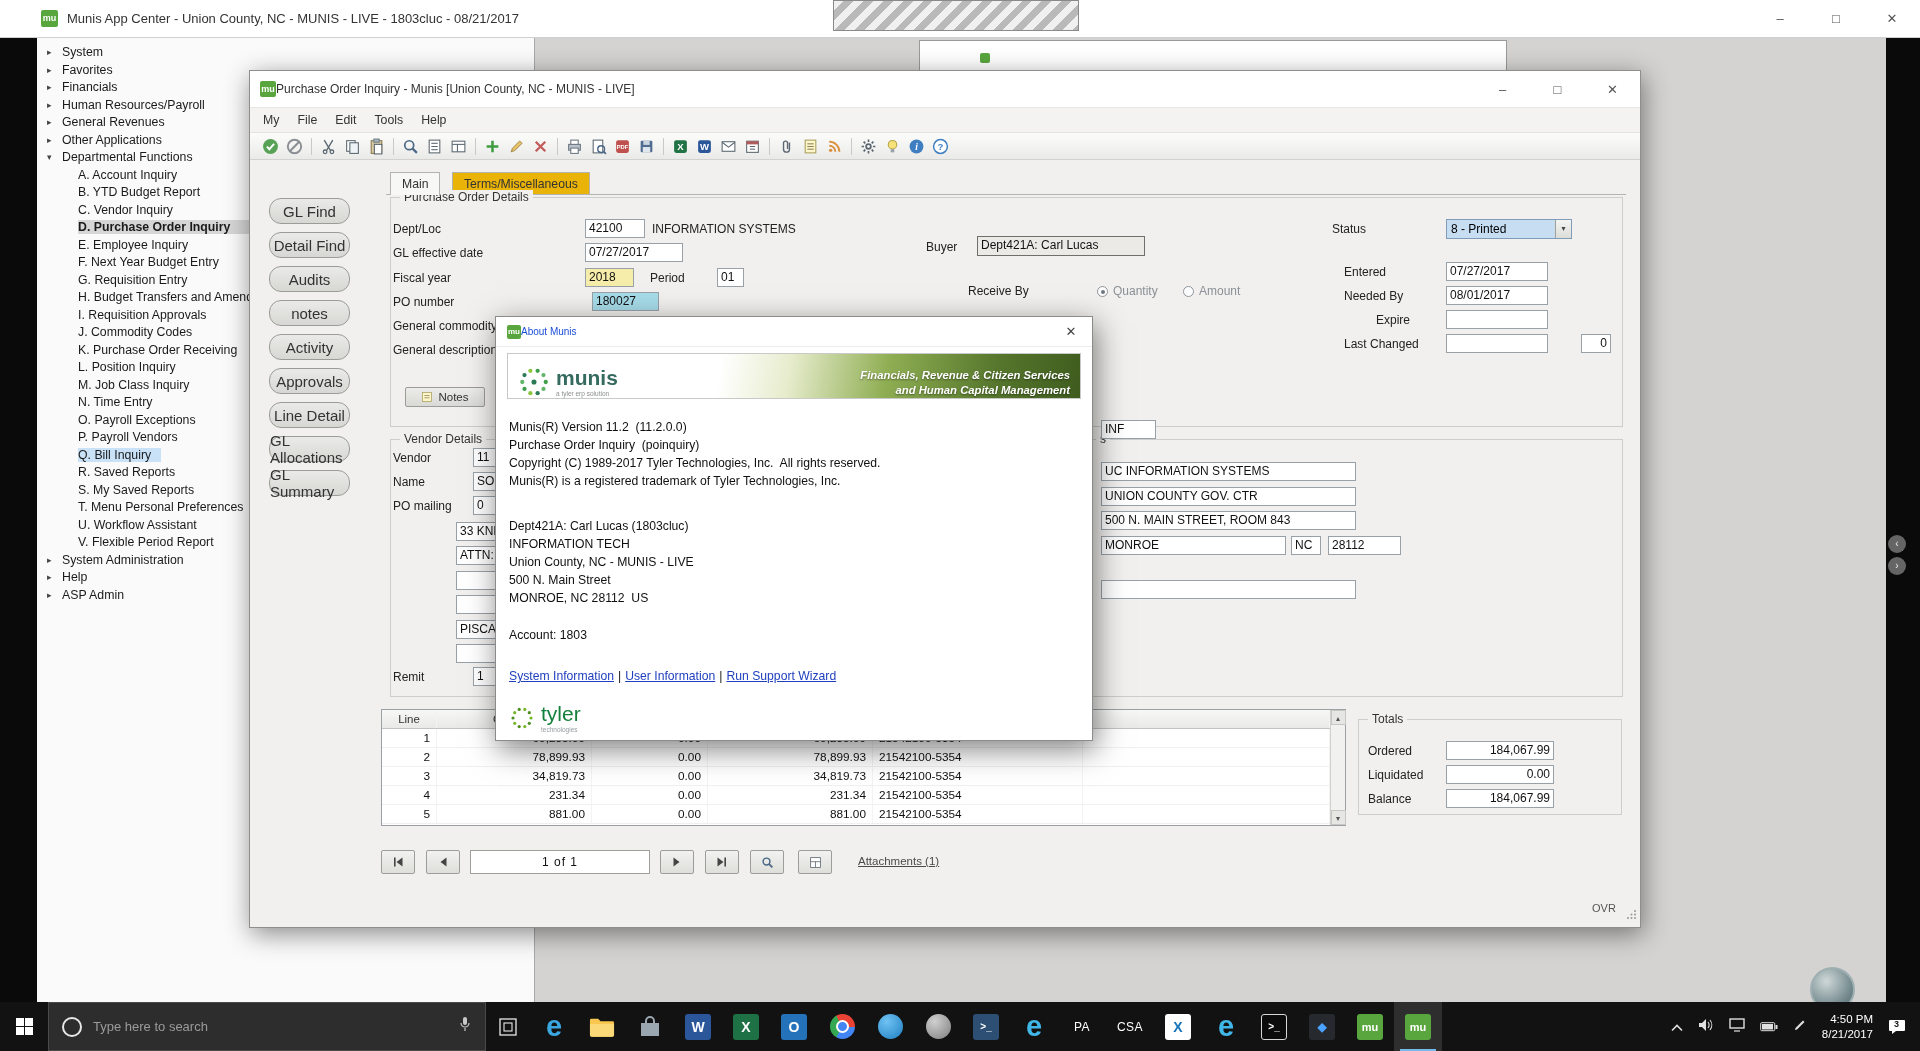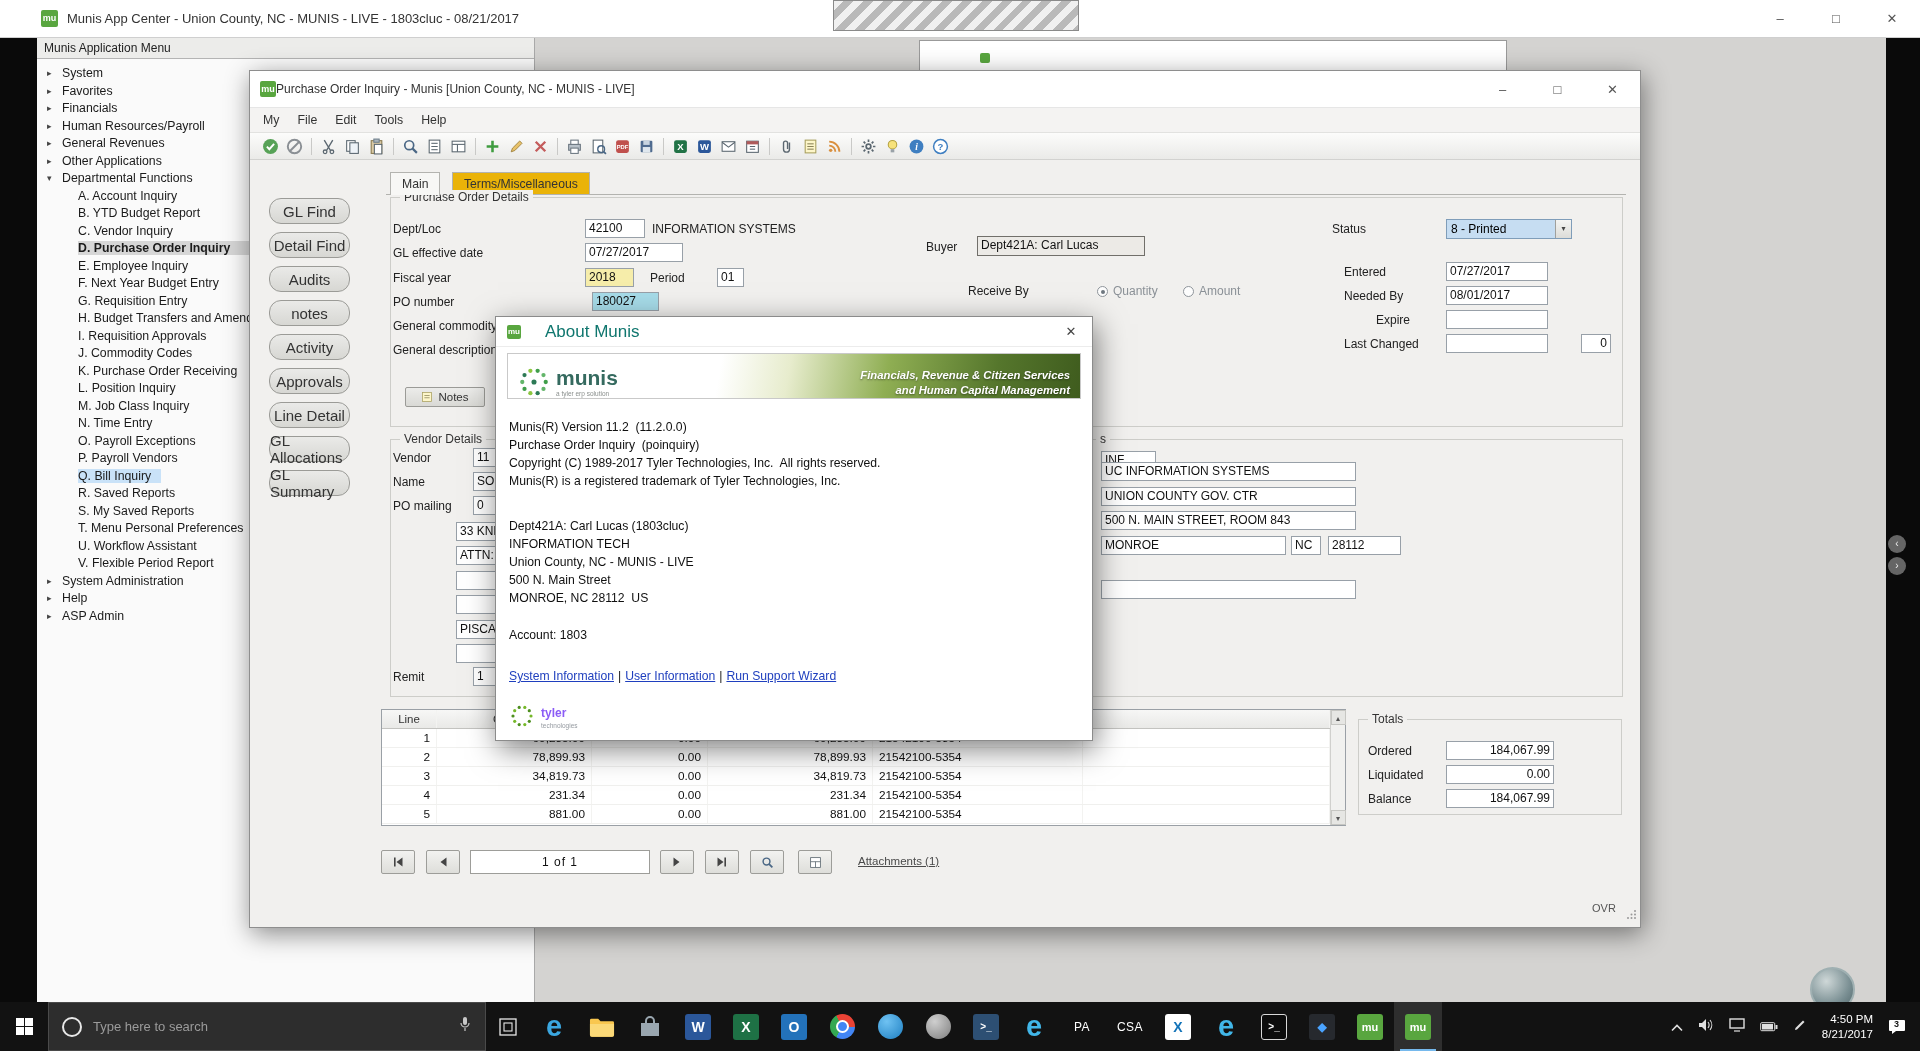--- a/index.html
+++ b/index.html
@@ -72,34 +72,34 @@
 
 .nbtn{position:absolute;top:779px;width:34px;height:24px;background:linear-gradient(#f2f2f0,#dededa);border:1px solid #9d9d99;border-radius:2px;display:flex;align-items:center;justify-content:center}
 #ncounter{position:absolute;left:220px;top:779px;width:180px;height:24px;background:#fff;border:1px solid #9d9d99;font-size:12px;letter-spacing:1px;display:flex;align-items:center;justify-content:center;color:#111}
 #attach-link{position:absolute;left:608px;top:784px;font-size:11.5px;color:#4a4a4a;text-decoration:underline}
 #ovr{position:absolute;left:1342px;top:831px;font-size:11px;color:#555}
 #grip{position:absolute;right:3px;bottom:3px}
 
 #about{left:495px;top:316px;width:598px;height:425px;background:#fff;border:1px solid #8b8b8b;box-shadow:3px 8px 28px rgba(0,0,0,.5);z-index:20}
 #ab-title{height:30px;display:flex;align-items:center;border-bottom:1px solid #ececec}
 #ab-title .mu-ico{margin-left:11px;width:14px;height:14px;line-height:14px;font-size:8px}
-#ab-title .t{font-size:17px;color:#0f766e;margin-left:24px}
+#ab-title .t{font-size:10px;color:#1d4ed8;margin-left:0}
 #ab-close{margin-left:auto;width:30px;height:20px;display:flex;align-items:center;justify-content:center;color:#444;font-size:13px;margin-right:6px}
 #ab-banner{position:absolute;left:11px;top:36px;width:574px;height:46px;border:1px solid #c9c9c9;background:linear-gradient(100deg,#ffffff 0%,#ffffff 37%,#e7eccd 49%,#8fae53 66%,#55762c 85%,#3f5c1e 100%);display:flex;align-items:flex-end;overflow:hidden}
 .mlogo{display:flex;align-items:center;margin-left:10px;gap:6px}
 .mtxt{font-size:21px;font-weight:bold;color:#356a5f;line-height:1}
 .msub{font-size:6.5px;color:#8a8f8d;margin-top:1px}
 .tagline{margin-left:auto;text-align:right;margin-right:10px;color:#fff;font-size:11.3px;font-weight:bold;font-style:italic;line-height:1.35;text-shadow:0 1px 2px rgba(0,0,0,.45)}
 .abl{position:absolute;left:13px;font-size:12.2px;color:#101010;white-space:pre}
 .abl.b{font-weight:normal}
 #ab-links{position:absolute;left:13px;top:352px;font-size:12.2px}
 .alink{color:#1f3fbe;text-decoration:underline}
 .asep{color:#222;margin:0 4px}
 #tyler-logo{position:absolute;left:13px;top:386px;display:flex;align-items:center;gap:6px}
-.tytxt{font-size:12px;font-weight:bold;color:#8b5cf6;line-height:1}
+.tytxt{font-size:21px;font-weight:normal;color:#15803d;line-height:1}
 .tysub{font-size:6.5px;color:#959aa0;margin-top:1px}
 
 .edge-c{position:absolute;left:1888px;width:18px;height:18px;border-radius:50%;background:rgba(110,110,110,.92);color:#eee;font-size:10px;line-height:18px;text-align:center;z-index:60}
 #orb{left:1810px;top:967px;width:45px;height:45px;border-radius:50%;background:radial-gradient(circle at 35% 30%,#cfd8d8,#7a8f93 60%,#4e6468);border:2px solid #9fb0b2;z-index:45}
 
 #taskbar{left:0;top:1002px;width:1920px;height:49px;background:#121212;z-index:50;display:flex;align-items:center}
 .tb-start{width:48px;height:100%;display:flex;align-items:center;justify-content:center}
 #tb-search{width:438px;height:100%;background:#2d2d2d;border:1px solid #4a4a4a;display:flex;align-items:center;gap:11px;padding:0 13px}
 .cortana{width:20px;height:20px;border:2px solid #e8e8e8;border-radius:50%}
 #tb-search .ph{color:#9b9b9b;font-size:13px;white-space:nowrap}
@@ -130,21 +130,20 @@
     <span class="t">Munis App Center - Union County, NC - MUNIS - LIVE - 1803cluc - 08/21/2017</span>
     <span class="win-ctrls">
       <span class="win-btn">–</span>
       <span class="win-btn">□</span>
       <span class="win-btn">✕</span>
     </span>
   </div>
 
   <div id="client" class="ab">
     <div id="menu-panel" class="ab">
-      <div id="menu-header">Munis Application Menu</div>
       <div class="tree">
         <div class="ti"><span class="arr">▸</span><span class="tl">System</span></div>
         <div class="ti"><span class="arr">▸</span><span class="tl">Favorites</span></div>
         <div class="ti"><span class="arr">▸</span><span class="tl">Financials</span></div>
         <div class="ti"><span class="arr">▸</span><span class="tl">Human Resources/Payroll</span></div>
         <div class="ti"><span class="arr">▸</span><span class="tl">General Revenues</span></div>
         <div class="ti"><span class="arr">▸</span><span class="tl">Other Applications</span></div>
         <div class="ti"><span class="arr">▾</span><span class="tl">Departmental Functions</span></div>
         <div class="ti l1"><span class="tl">A. Account Inquiry</span></div>
         <div class="ti l1"><span class="tl">B. YTD Budget Report</span></div>
@@ -456,21 +455,21 @@
     <span class="f" style="left:223px;top:425px;width:30px">0</span>
     <span class="f" style="left:206px;top:451px;width:252px">33 KNI</span>
     <span class="f" style="left:206px;top:475px;width:252px">ATTN:</span>
     <span class="f" style="left:206px;top:500px;width:252px"></span>
     <span class="f" style="left:206px;top:524px;width:252px"></span>
     <span class="f" style="left:206px;top:549px;width:150px">PISCAT</span>
     <span class="f" style="left:206px;top:573px;width:150px"></span>
     <span class="lb" style="left:143px;top:599px">Remit</span>
     <span class="f" style="left:223px;top:596px;width:88px">1</span>
 
-    <span class="f" style="left:851px;top:380px;width:55px">INF</span>
+    <span class="f" style="left:851px;top:349px;width:55px">INF</span>
     <span class="f" style="left:851px;top:391px;width:255px">UC INFORMATION SYSTEMS</span>
     <span class="f" style="left:851px;top:416px;width:255px">UNION COUNTY GOV. CTR</span>
     <span class="f" style="left:851px;top:440px;width:255px">500 N. MAIN STREET, ROOM 843</span>
     <span class="f" style="left:851px;top:465px;width:185px">MONROE</span>
     <span class="f" style="left:1041px;top:465px;width:30px">NC</span>
     <span class="f" style="left:1078px;top:465px;width:73px">28112</span>
     <span class="f" style="left:851px;top:509px;width:255px"></span>
 
     <div id="grid">
       <div class="ghead">

